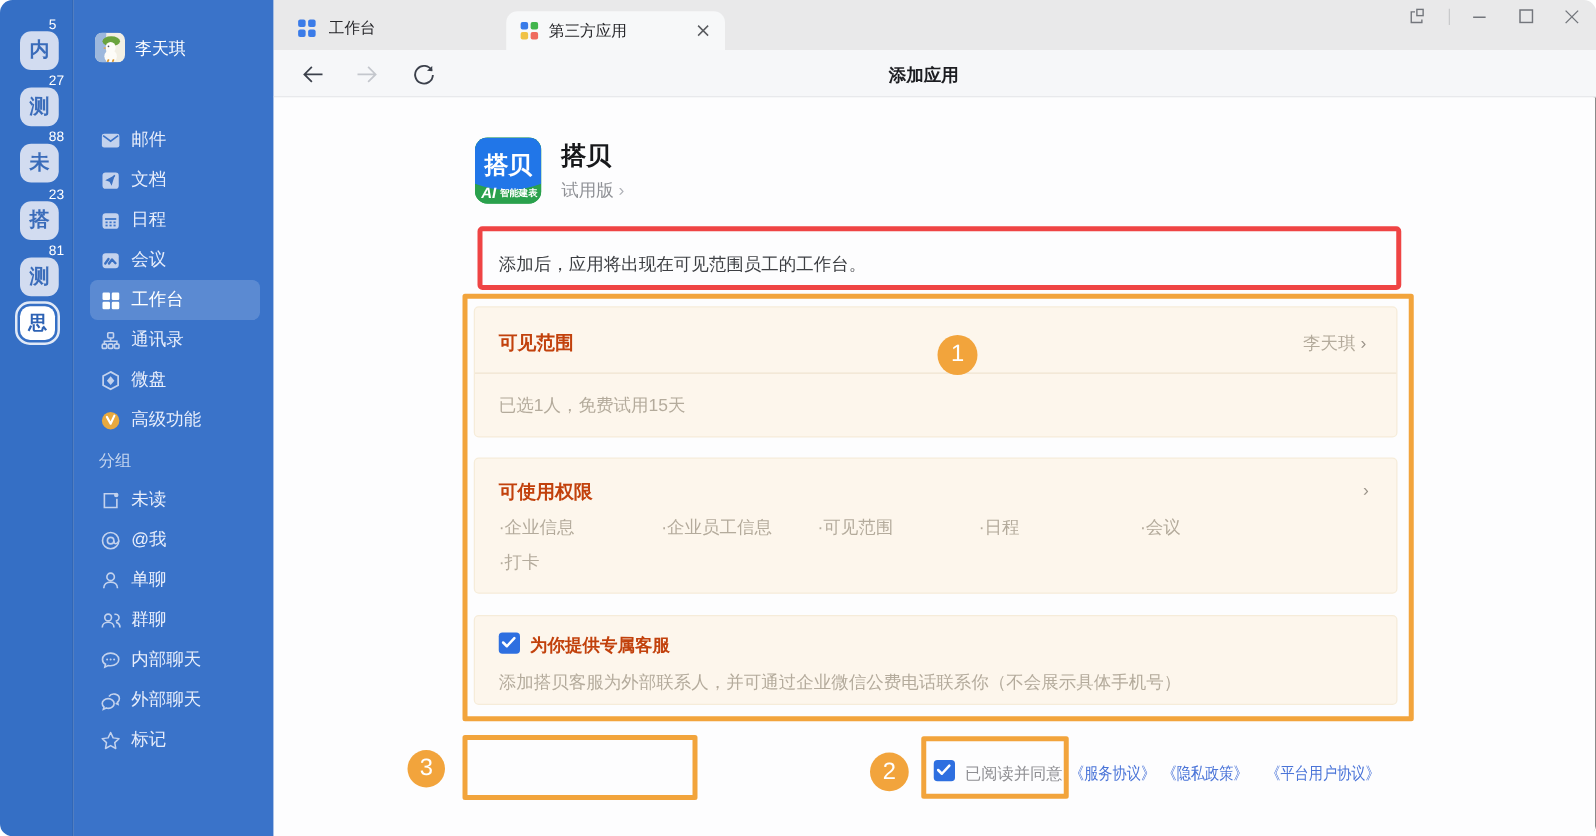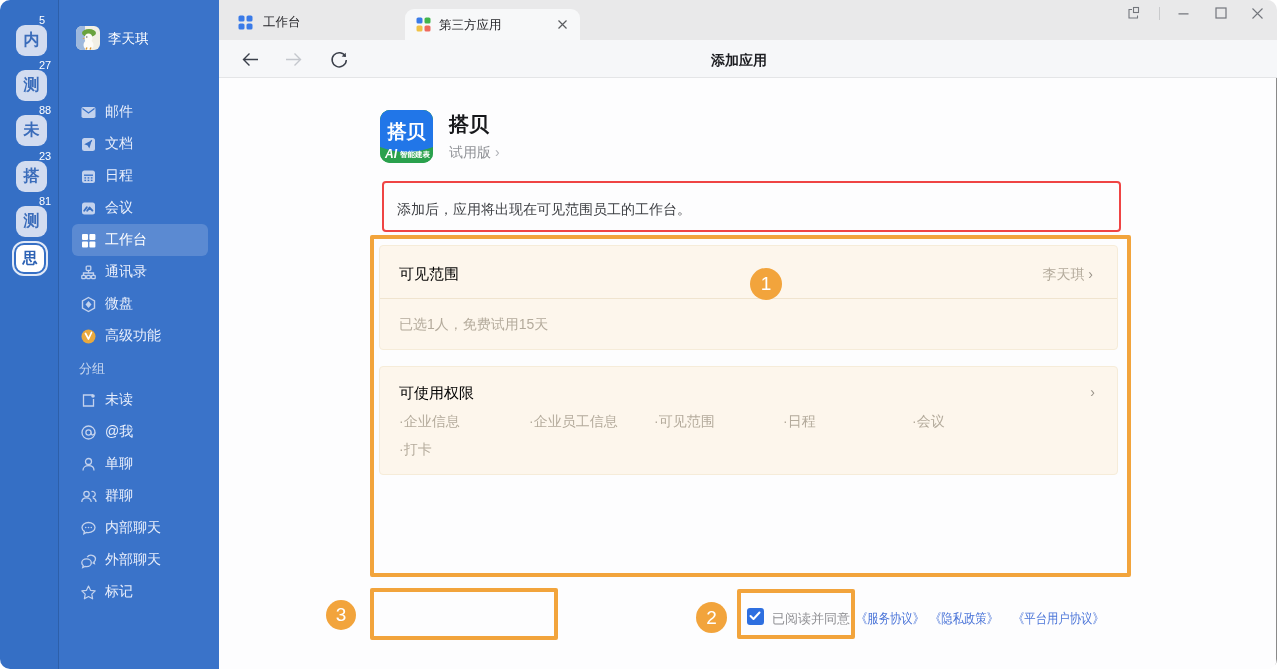--- a/index.html
+++ b/index.html
@@ -32,28 +32,28 @@
 #tab2 { position:absolute; left:186px; top:9px; width:175px; height:31px; background:#f7f8f9; border-radius:9px 9px 0 0; font-size:12.5px; color:#26262a; }
 #winctl { position:absolute; right:8px; top:0; height:26px; display:flex; align-items:center; color:#73767c; }
 #toolbar { position:absolute; left:0; top:40px; width:1058px; height:38px; background:#f6f7f9; border-bottom:1px solid #e4e5e7; }
 #ttl { position:absolute; left:0; top:52px; width:1040px; text-align:center; font-size:14px; font-weight:bold; color:#1c1d21; }
 
 
 #content { position:absolute; left:0; top:78px; width:1057px; height:591px; background:#fdfdfe; }
 #logo { position:absolute; left:161px; top:32px; width:53px; height:53px; border-radius:10px; overflow:hidden; background:#2aa14d; }
 #appname { position:absolute; left:230px; top:33px; font-size:20px; font-weight:bold; color:#17181b; }
 #trial { position:absolute; left:230px; top:66px; font-size:14px; color:#8f9196; }
-#infobox { position:absolute; left:163px; top:103px; width:739px; height:51px; border:2px solid #ef4444; border-radius:4px; }
+#infobox { position:absolute; left:163px; top:103px; width:739px; height:51px; border:4px solid #ef4444; border-radius:4px; }
 #infobox span { position:absolute; left:13px; top:18px; font-size:14px; color:#3d3f43; }
 .panel { position:absolute; left:160px; width:739px; background:#fdf6ec; border:1px solid #f6ecd9; border-radius:4px; }
 #p1 { top:167px; height:105px; }
 #p1d { position:absolute; left:0; top:52px; width:737px; height:1px; background:#f0e4cf; }
 #p2 { top:288px; height:109px; }
 #p3 { top:414px; height:72px; }
-.ptitle { font-size:15px; font-weight:normal; color:#000000; }
+.ptitle { font-size:15px; font-weight:bold; color:#c2410c; }
 .gtxt { color:#b4ab9c; font-size:14px; }
 .chev { color:#9b948a; font-size:14px; }
 .cbx { position:absolute; width:17px; height:17px; background:#2e6fe0; border-radius:3px; }
 .cbx svg { position:absolute; left:2px; top:3px; }
 #btn { position:absolute; left:158px; top:522px; width:172px; height:27px; background:#3273df; border-radius:4px; color:#fff; font-size:14px; text-align:center; line-height:27px; }
 .lnk { color:#4a74d8; font-size:13.5px; transform:scaleX(0.84); transform-origin:0 0; white-space:nowrap; }
 
 
 .arect { position:absolute; border:4px solid #f2a43c; border-radius:2px; }
 .acirc { position:absolute; width:32px; height:32px; border-radius:50%; background:#f2a43c; color:#fff; font-size:19px; display:flex; align-items:center; justify-content:center; }
@@ -314,20 +314,29 @@
       <div class="panel" id="p2">
         <div class="ptitle" style="position:absolute; left:19px; top:17px;">可使用权限</div>
         <div class="chev" style="position:absolute; right:22px; top:17px;">›</div>
         <div class="gtxt" style="position:absolute; left:19px; top:46px;">·企业信息</div>
         <div class="gtxt" style="position:absolute; left:149px; top:46px;">·企业员工信息</div>
         <div class="gtxt" style="position:absolute; left:274px; top:46px;">·可见范围</div>
         <div class="gtxt" style="position:absolute; left:403px; top:46px;">·日程</div>
         <div class="gtxt" style="position:absolute; left:532px; top:46px;">·会议</div>
         <div class="gtxt" style="position:absolute; left:19px; top:74px;">·打卡</div>
       </div>
+      <div class="panel" id="p3">
+        <div class="cbx" style="left:19px; top:13px;">
+            <svg width="12" height="10" viewBox="0 0 12 10">
+              <path d="M1.5 5 L4.5 8 L10.5 1.5" stroke="#fff" stroke-width="2" fill="none" stroke-linecap="round" stroke-linejoin="round"></path>
+            </svg>
+          </div>
+        <div class="ptitle" style="position:absolute; left:44px; top:15px; font-size:14px;">为你提供专属客服</div>
+        <div class="gtxt" style="position:absolute; left:19px; top:44px;">添加搭贝客服为外部联系人，并可通过企业微信公费电话联系你（不会展示具体手机号）</div>
+      </div>
       <div class="cbx" style="left:528px; top:530px;">
           <svg width="12" height="10" viewBox="0 0 12 10">
             <path d="M1.5 5 L4.5 8 L10.5 1.5" stroke="#fff" stroke-width="2" fill="none" stroke-linecap="round" stroke-linejoin="round"></path>
           </svg>
         </div>
       <div style="position:absolute; left:553px; top:532px; font-size:13px; color:#8f8f93;">已阅读并同意</div>
       <div class="lnk" style="position:absolute; left:637px; top:532px;">《服务协议》</div>
       <div class="lnk" style="position:absolute; left:711px; top:532px;">《隐私政策》</div>
       <div class="lnk" style="position:absolute; left:794px; top:532px;">《平台用户协议》</div>
     </div>

